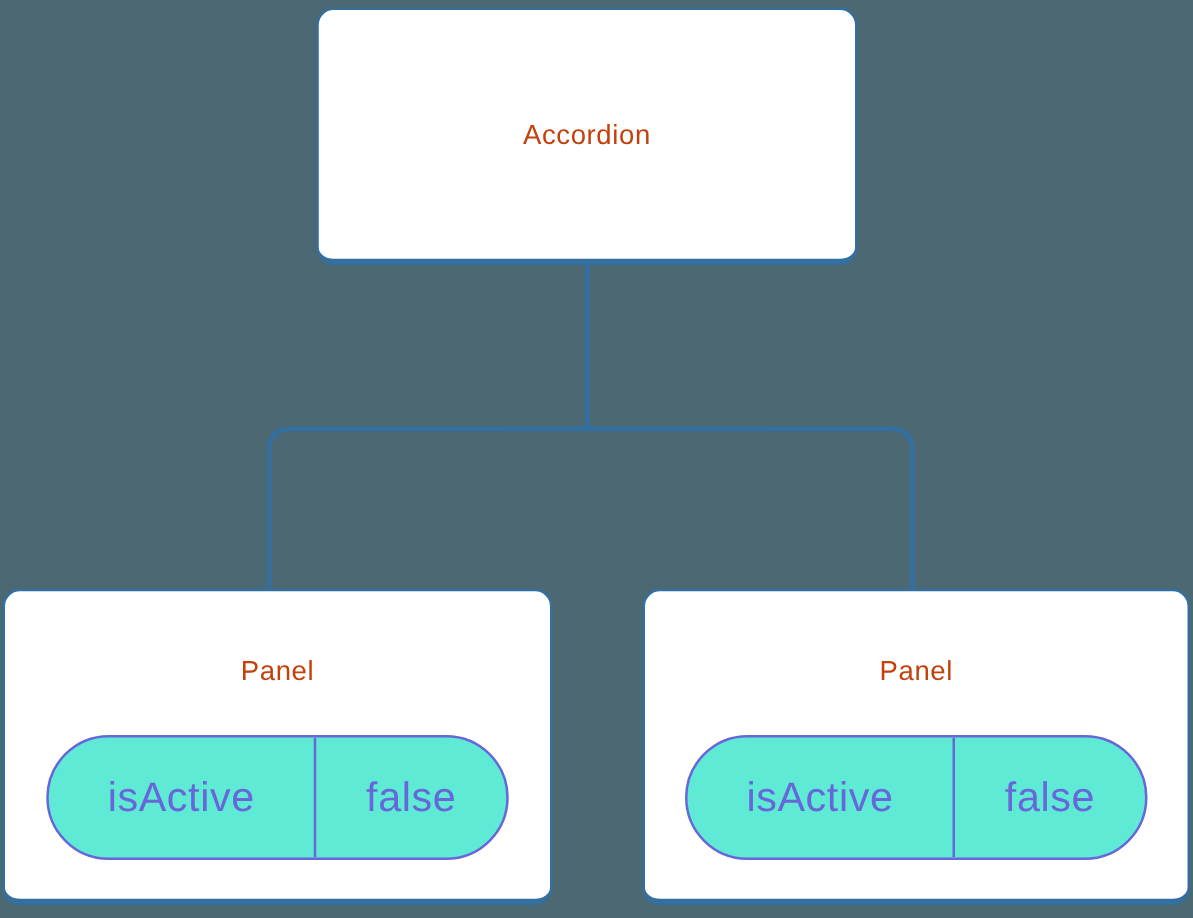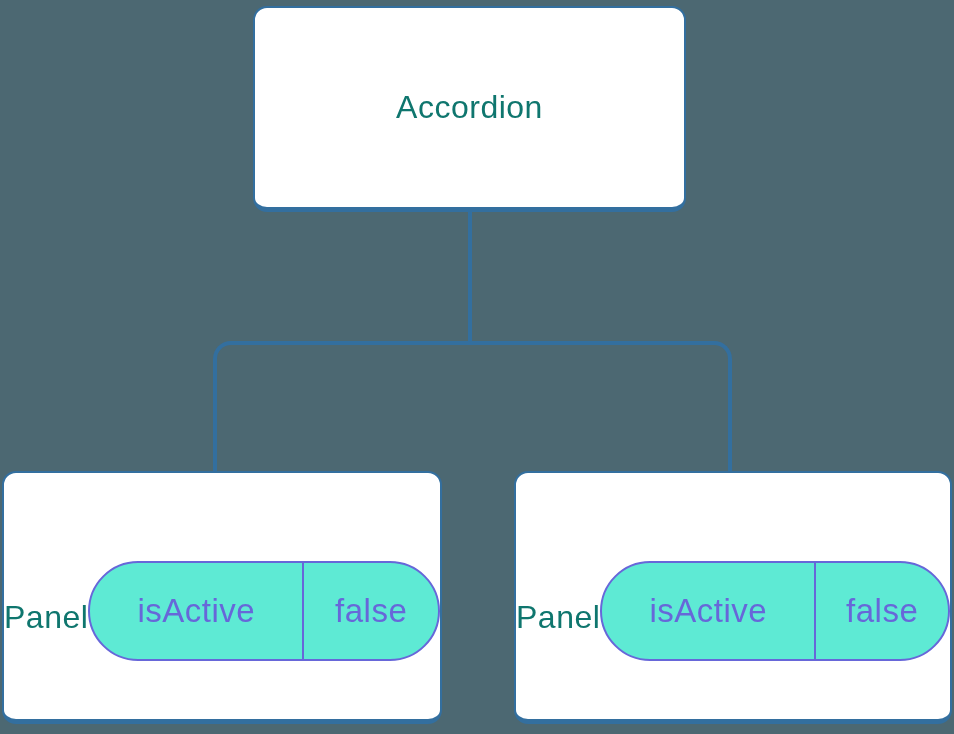--- a/index.html
+++ b/index.html
@@ -27,30 +27,30 @@
   .node-root {
     left: 253px;
     top: 6px;
     width: 433px;
     height: 206px;
     display: flex;
     align-items: center;
     justify-content: center;
   }
   .node-title {
-    color: #0f766e;
-    font-size: 32px;
+    color: #c2410c;
+    font-size: 22px;
     font-weight: 500;
     letter-spacing: 0.5px;
   }
   .node-panel {
     top: 471px;
     height: 253px;
     display: flex;
-    flex-direction: row;
+    flex-direction: column;
     align-items: center;
   }
   .node-panel-left  { left: 2px;   width: 440px; }
   .node-panel-right { left: 514px; width: 438px; }
   .node-panel .node-title {
     margin-top: 42px;
     line-height: 44px;
   }
   
   .connector-stem {

